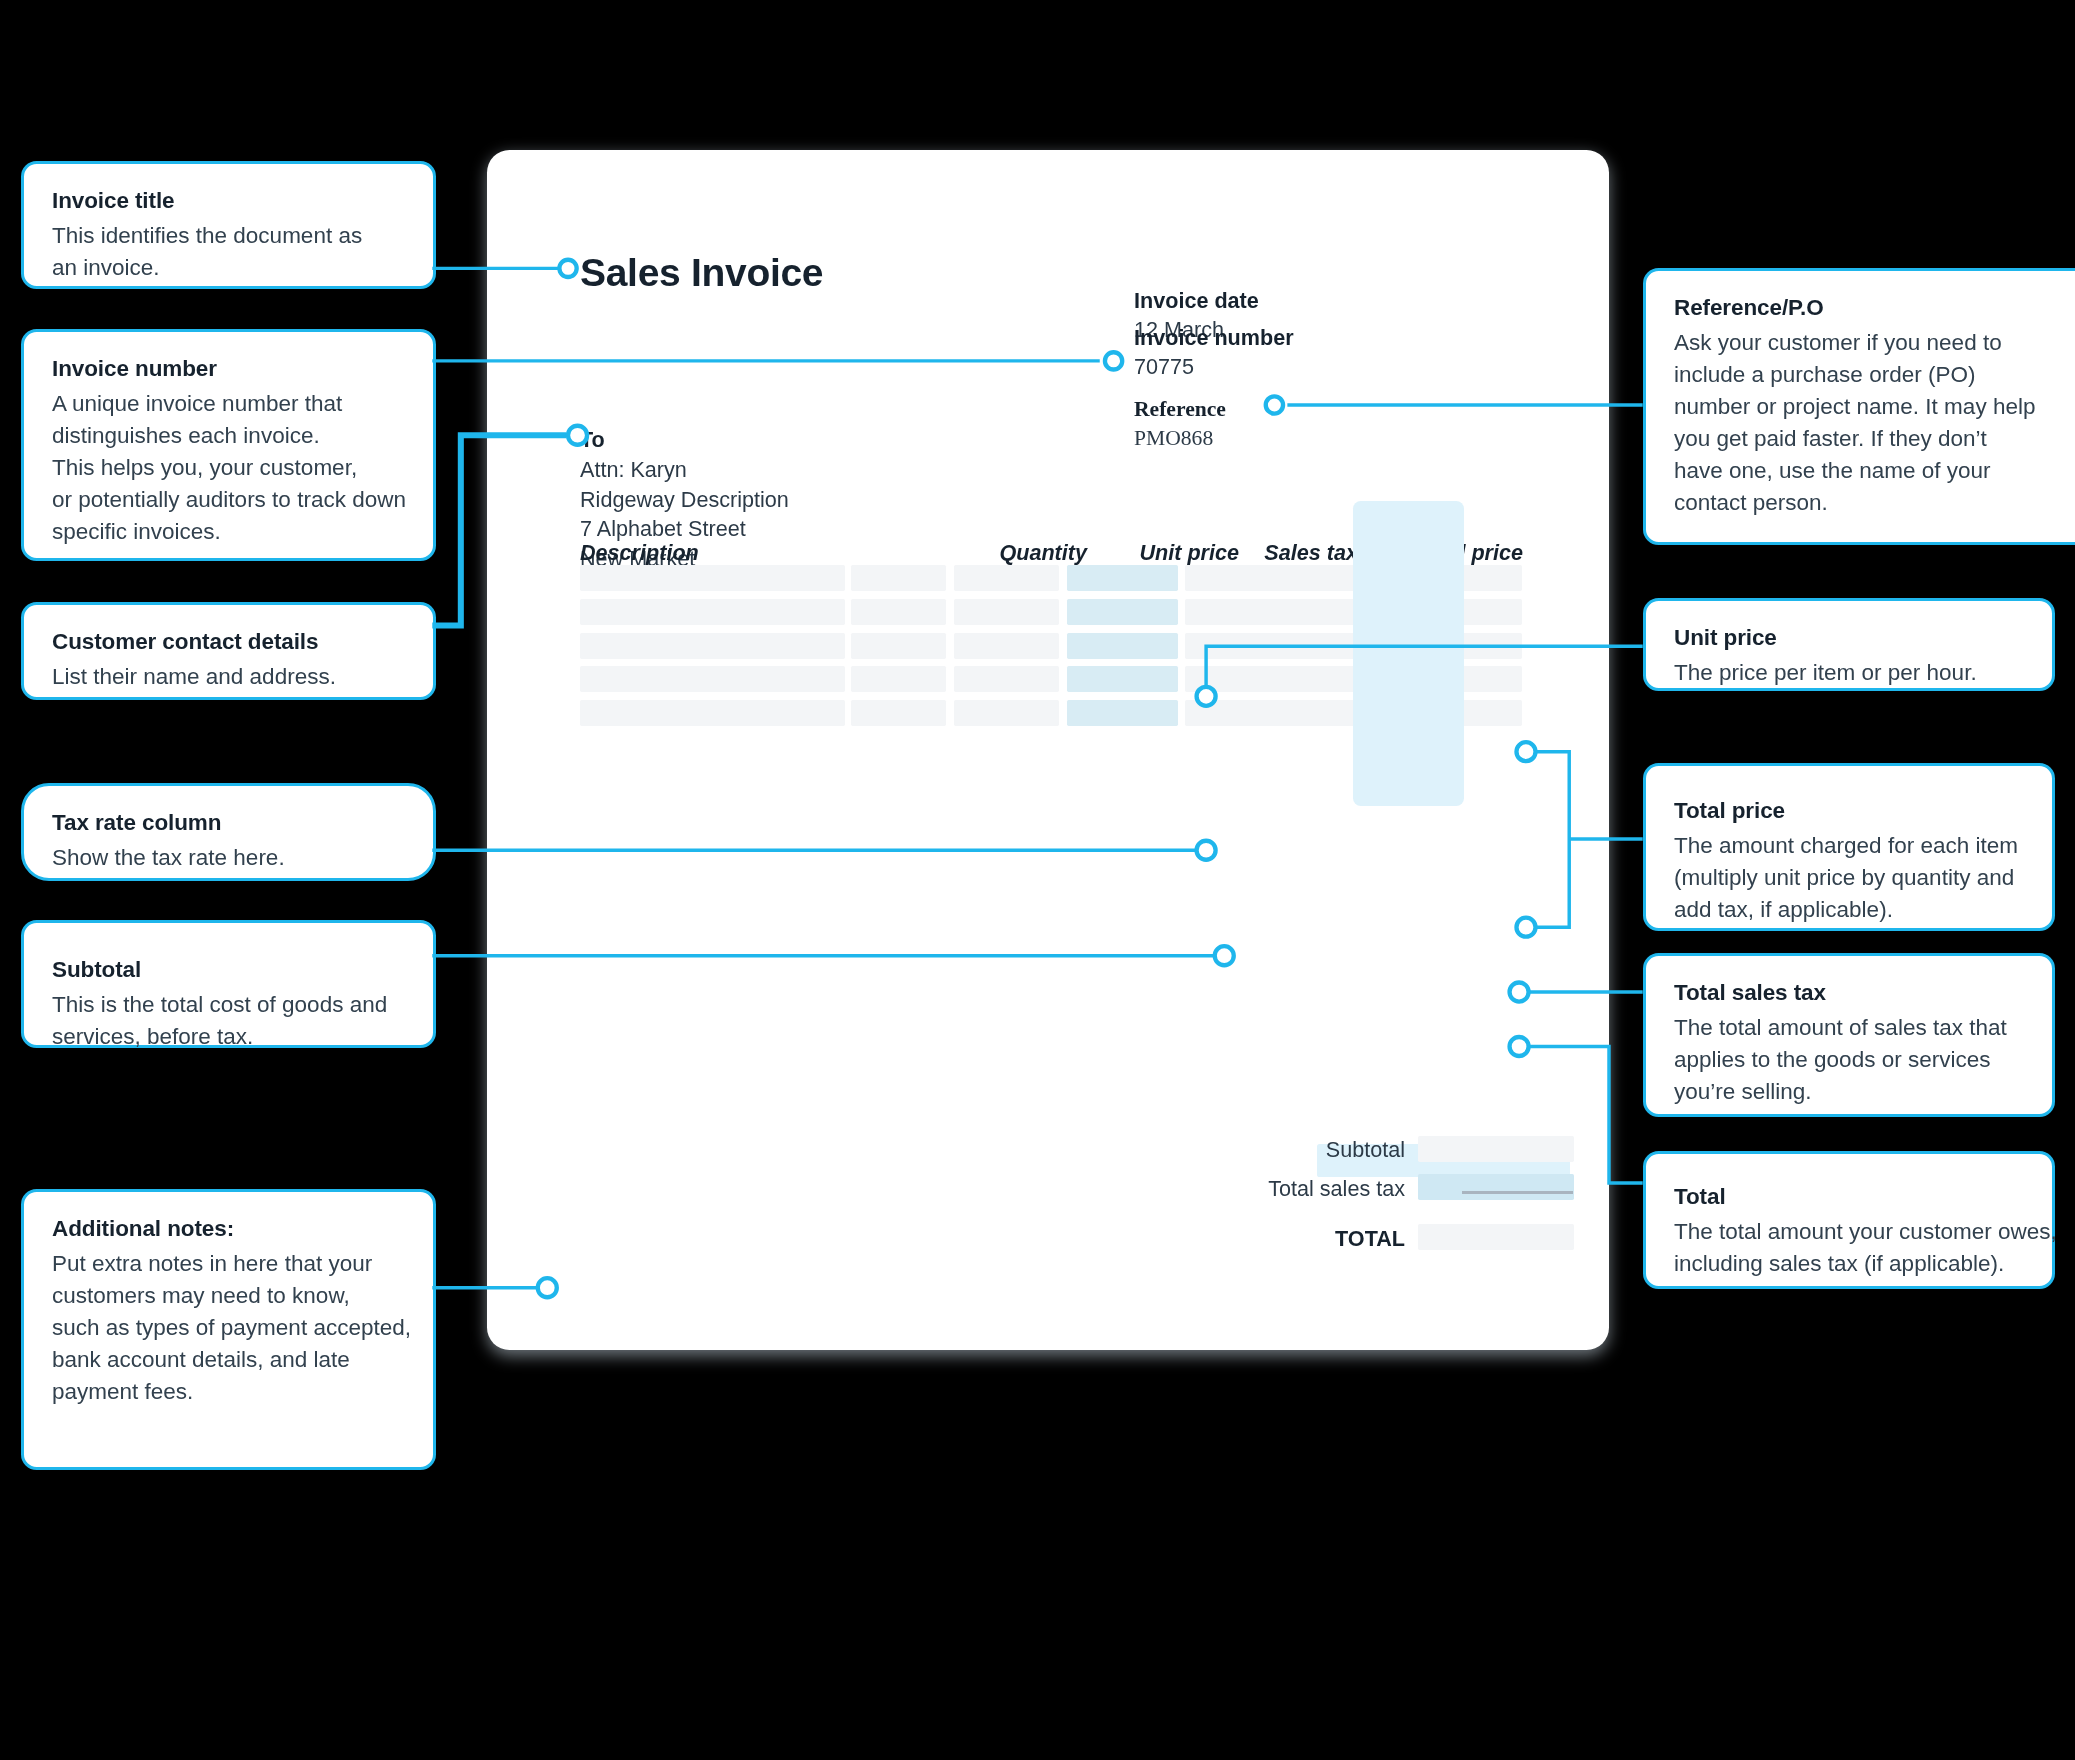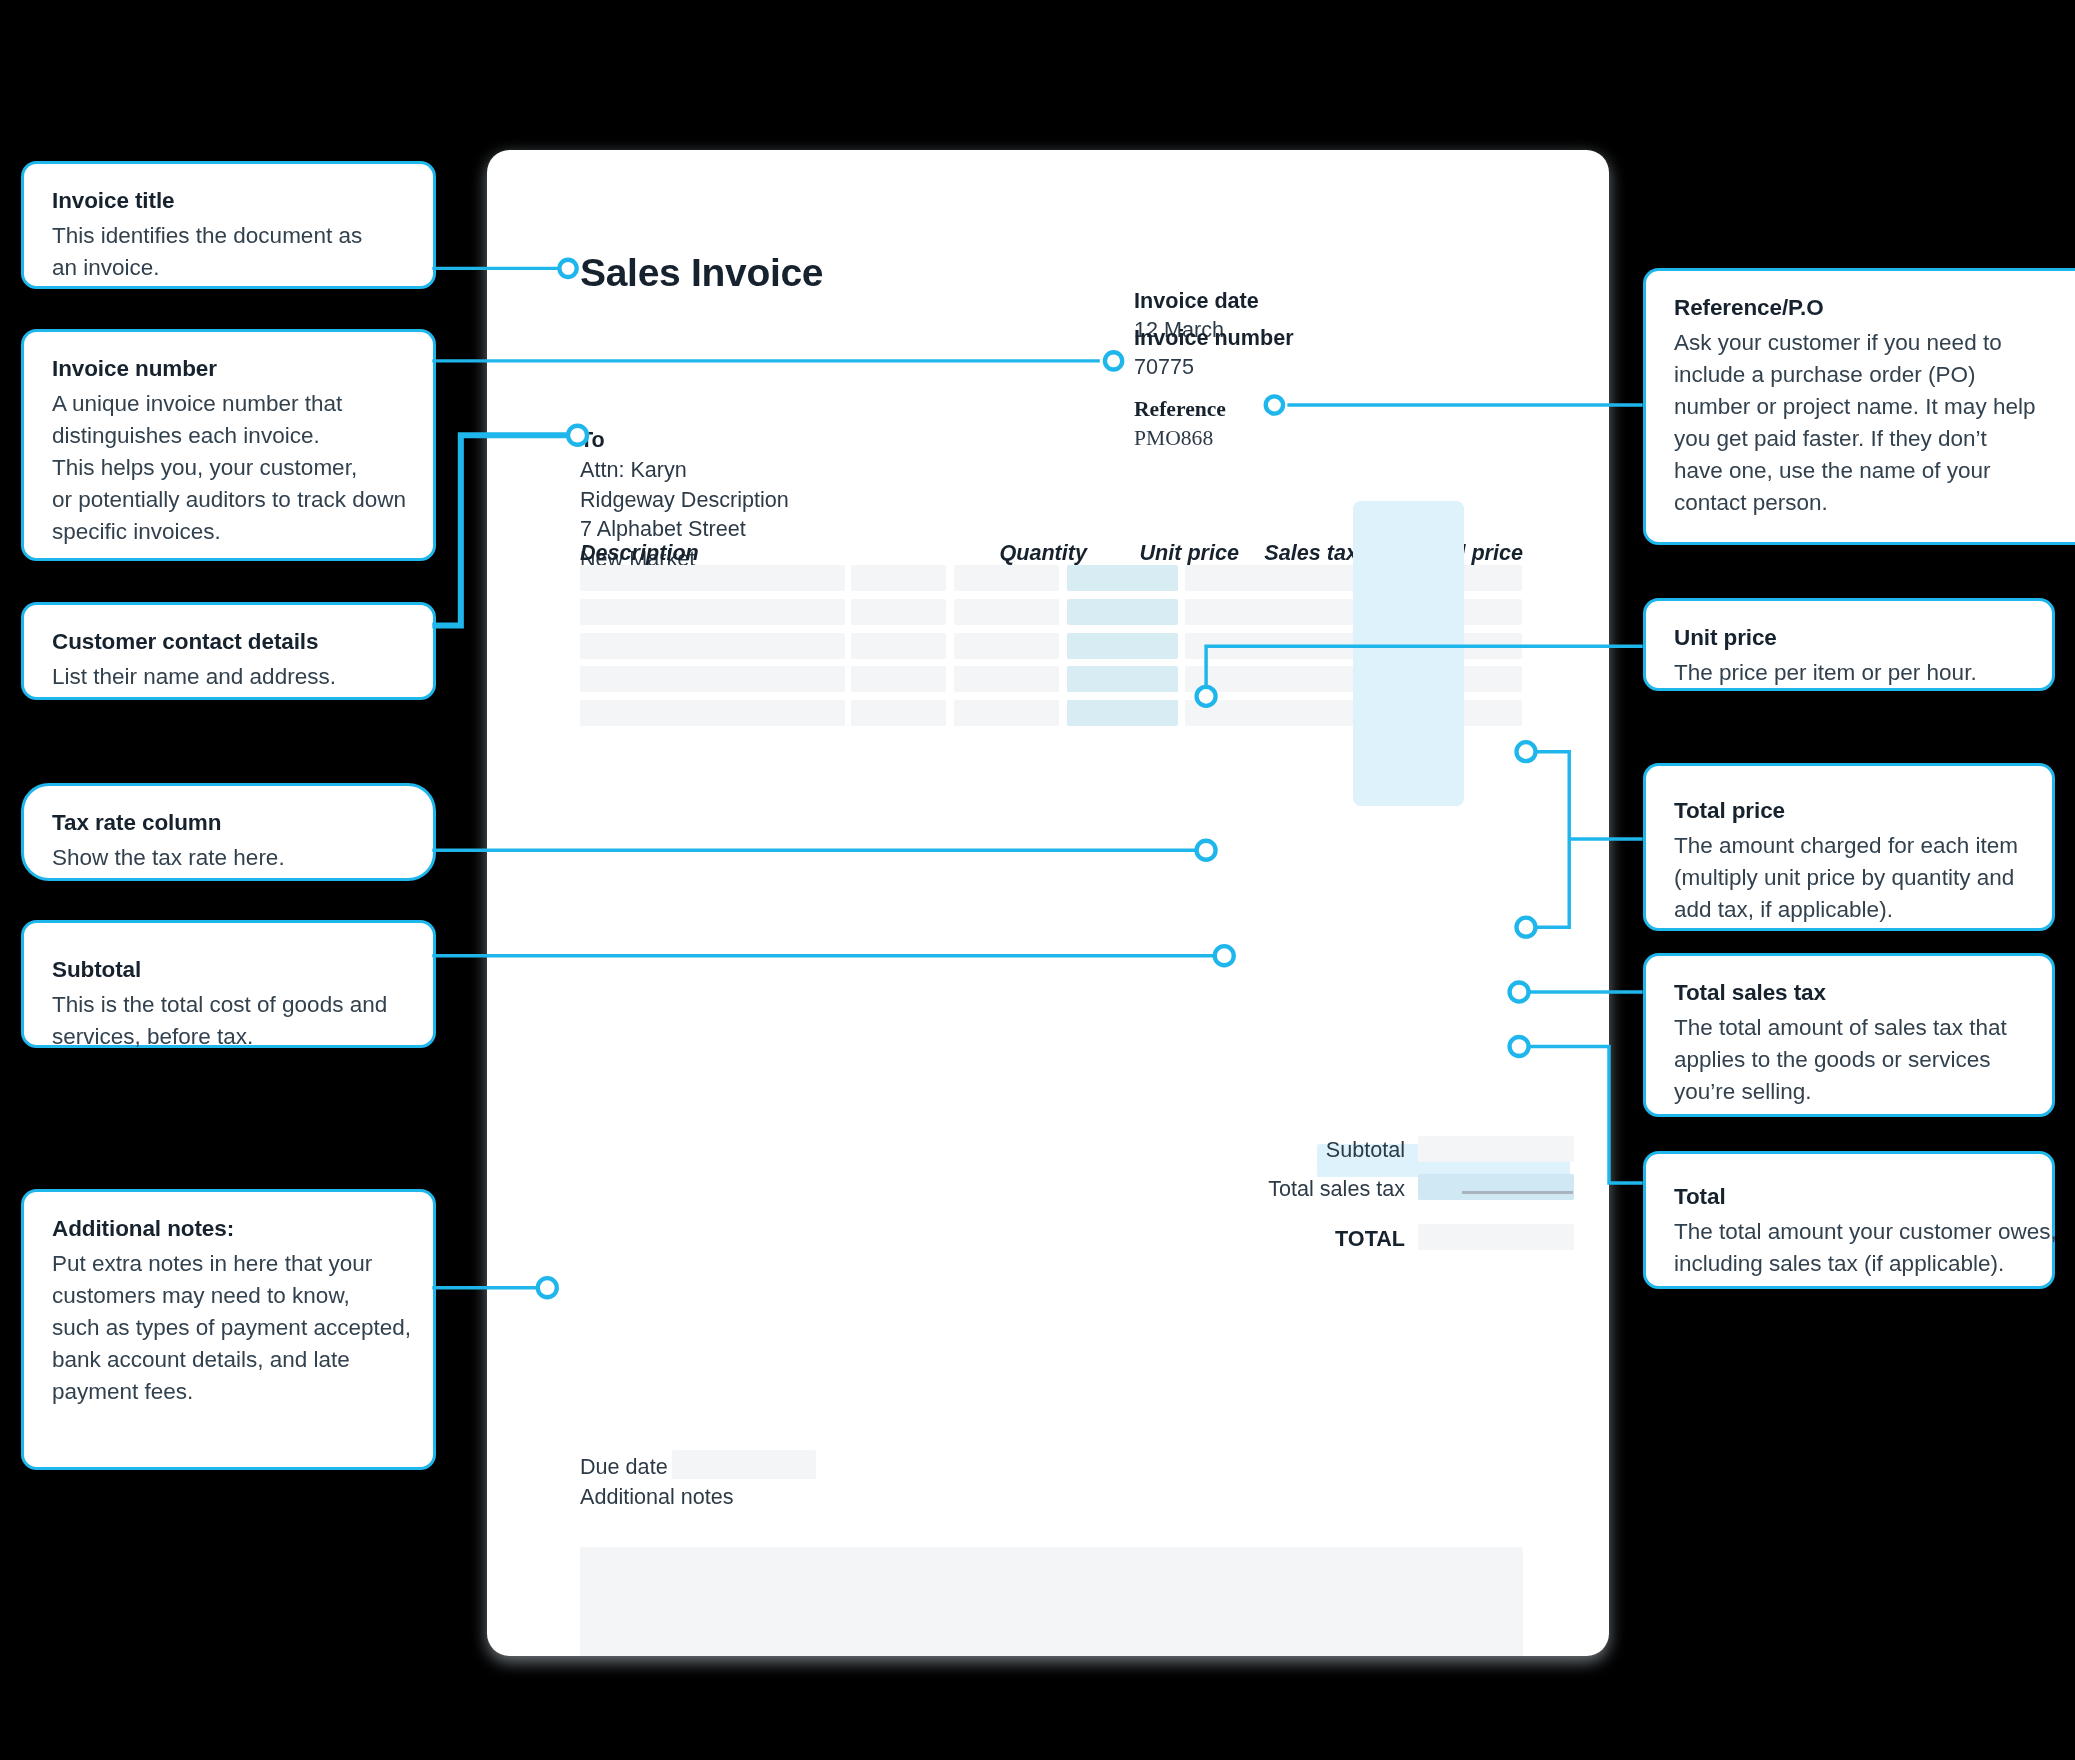--- a/index.html
+++ b/index.html
@@ -10,21 +10,21 @@
   
   .callout{position:absolute;background:#ffffff;border:3.5px solid #1FB6EC;
            border-radius:15.6px;box-sizing:border-box;padding:22.5px 26px 24px 28px;
            color:#1d2b36;z-index:5;}
   .callout .ttl{font-weight:bold;font-size:22.5px;line-height:1.25;
                 color:#16222e;margin:0 0 5.2px 0;letter-spacing:-0.1px;}
   .callout .bdy{font-size:22.5px;line-height:1.42;color:#32414e;}
   .callout .bdy div{white-space:nowrap;}
 
   
-  #doc{position:absolute;left:487px;top:150px;width:1122px;height:1506px;
+  #doc{position:absolute;left:487px;top:150px;width:1122px;height:1200px;
        background:#fff;border-radius:22.5px;box-shadow:0 5.2px 15.6px rgba(200,215,225,.55);
        z-index:2;overflow:hidden;}
 
   .inv-title{position:absolute;left:93px;top:101px;font-size:39px;font-weight:bold;
              color:#16222e;letter-spacing:-0.3px;}
 
   .meta{position:absolute;font-size:21.6px;color:#2c3a47;line-height:1.36;}
   .meta .lbl{font-weight:bold;color:#16222e;}
   #meta-date{left:647px;top:102px;margin-top:34px;}
   #meta-num{left:647px;top:173px;}

